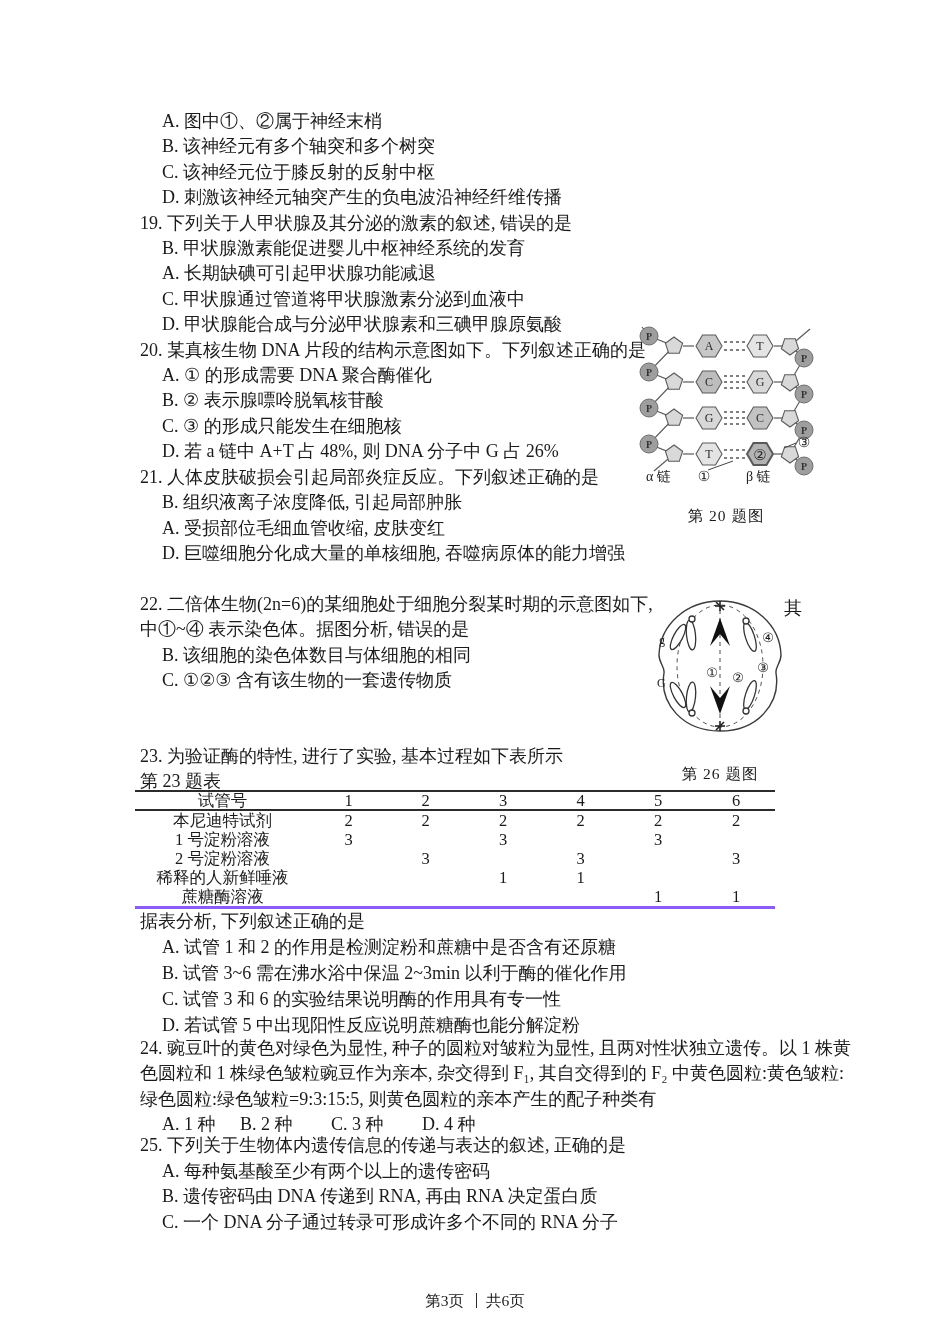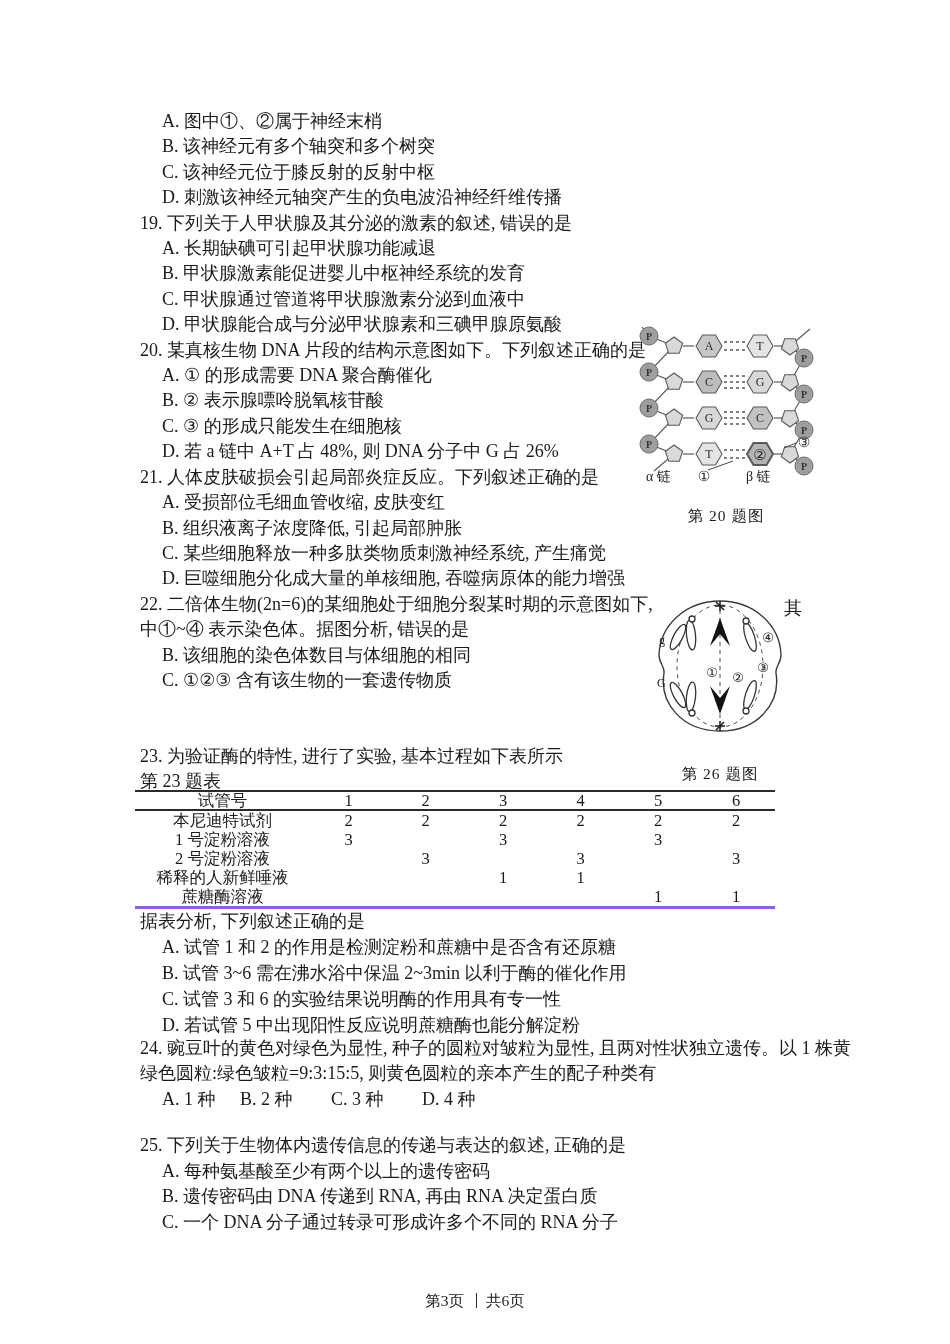--- a/index.html
+++ b/index.html
@@ -41,33 +41,32 @@
 </style>
 </head>
 <body>
 
 <div class="sec" id="secA">
   <div class="ln opt">A. 图中①、②属于神经末梢</div>
   <div class="ln opt">B. 该神经元有多个轴突和多个树突</div>
   <div class="ln opt">C. 该神经元位于膝反射的反射中枢</div>
   <div class="ln opt">D. 刺激该神经元轴突产生的负电波沿神经纤维传播</div>
   <div class="ln">19. 下列关于人甲状腺及其分泌的激素的叙述, 错误的是</div>
+  <div class="ln opt">B. 甲状腺激素能促进婴儿中枢神经系统的发育</div>
   <div class="ln opt">A. 长期缺碘可引起甲状腺功能减退</div>
-  <div class="ln opt">B. 甲状腺激素能促进婴儿中枢神经系统的发育</div>
   <div class="ln opt">C. 甲状腺通过管道将甲状腺激素分泌到血液中</div>
   <div class="ln opt">D. 甲状腺能合成与分泌甲状腺素和三碘甲腺原氨酸</div>
   <div class="ln">20. 某真核生物 DNA 片段的结构示意图如下。下列叙述正确的是</div>
   <div class="ln opt">A. ① 的形成需要 DNA 聚合酶催化</div>
   <div class="ln opt">B. ② 表示腺嘌呤脱氧核苷酸</div>
   <div class="ln opt">C. ③ 的形成只能发生在细胞核</div>
   <div class="ln opt">D. 若 a 链中 A+T 占 48%, 则 DNA 分子中 G 占 26%</div>
   <div class="ln">21. 人体皮肤破损会引起局部炎症反应。下列叙述正确的是</div>
+  <div class="ln opt">B. 组织液离子浓度降低, 引起局部肿胀</div>
   <div class="ln opt">A. 受损部位毛细血管收缩, 皮肤变红</div>
-  <div class="ln opt">B. 组织液离子浓度降低, 引起局部肿胀</div>
-  <div class="ln opt">C. 某些细胞释放一种多肽类物质刺激神经系统, 产生痛觉</div>
   <div class="ln opt">D. 巨噬细胞分化成大量的单核细胞, 吞噬病原体的能力增强</div>
 </div>
 
 <div class="sec" id="secB">
   <div class="ln">22. 二倍体生物(2n=6)的某细胞处于细胞分裂某时期的示意图如下,</div>
   <div class="ln">中①~④ 表示染色体。据图分析, 错误的是</div>
   <div class="ln opt">B. 该细胞的染色体数目与体细胞的相同</div>
   <div class="ln opt">C. ①②③ 含有该生物的一套遗传物质</div>
 </div>
 <div id="q22-tail">其</div>
@@ -150,20 +149,21 @@
 <div class="sec" id="secD">
   <div class="ln">据表分析, 下列叙述正确的是</div>
   <div class="ln opt">A. 试管 1 和 2 的作用是检测淀粉和蔗糖中是否含有还原糖</div>
   <div class="ln opt">B. 试管 3~6 需在沸水浴中保温 2~3min 以利于酶的催化作用</div>
   <div class="ln opt">C. 试管 3 和 6 的实验结果说明酶的作用具有专一性</div>
   <div class="ln opt">D. 若试管 5 中出现阳性反应说明蔗糖酶也能分解淀粉</div>
 </div>
 
 <div class="sec" id="secE">
   <div class="ln">24. 豌豆叶的黄色对绿色为显性, 种子的圆粒对皱粒为显性, 且两对性状独立遗传。以 1 株黄</div>
+  <div class="ln">色圆粒和 1 株绿色皱粒豌豆作为亲本, 杂交得到 F₁, 其自交得到的 F₂ 中黄色圆粒:黄色皱粒:</div>
   <div class="ln">绿色圆粒:绿色皱粒=9:3:15:5, 则黄色圆粒的亲本产生的配子种类有</div>
   <div class="ln opt">
     <span style="margin-right:20px;">A. 1 种</span>
     <span style="margin-right:34px;">B. 2 种</span>
     <span style="margin-right:34px;">C. 3 种</span>
     <span>D. 4 种</span>
   </div>
 </div>
 
 <div class="sec" id="secF">

